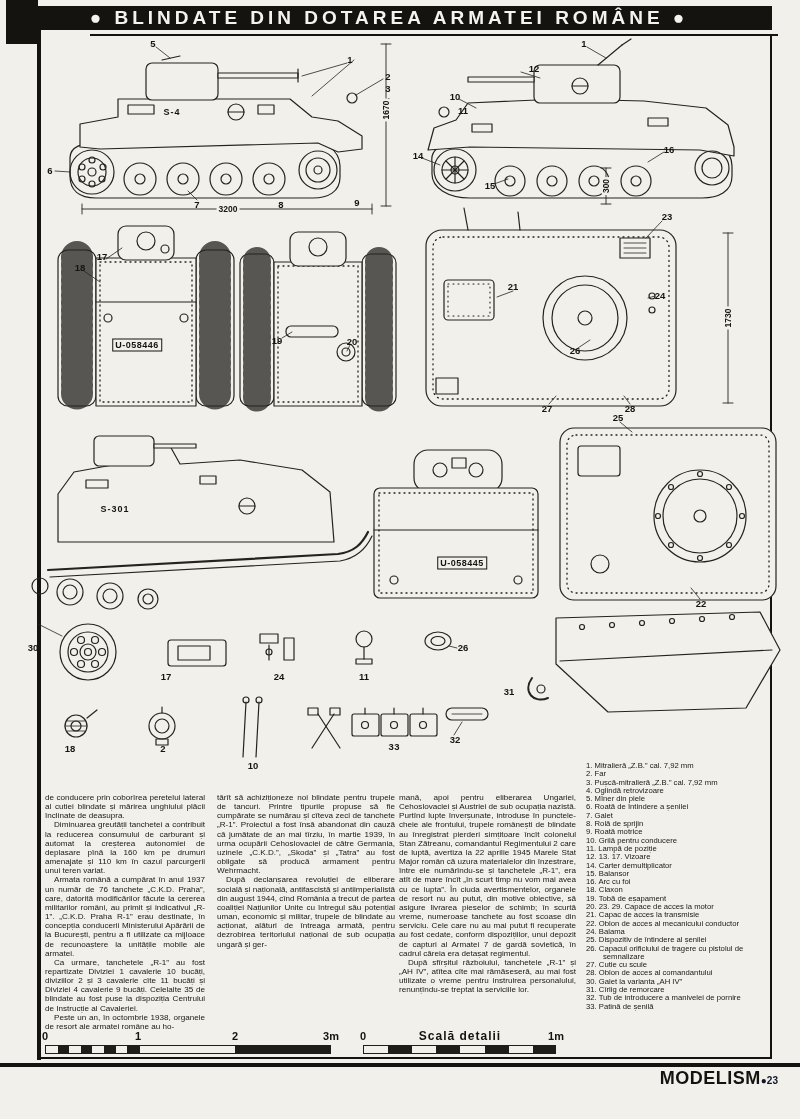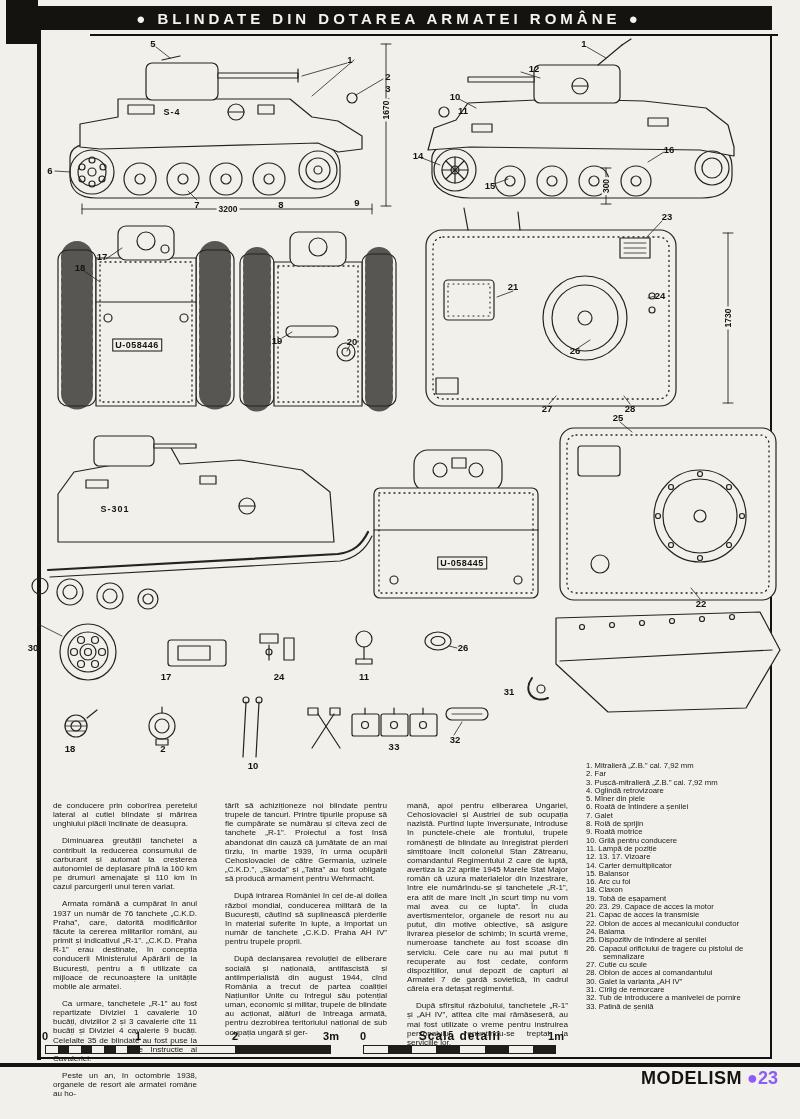--- a/index.html
+++ b/index.html
@@ -1,56 +1,56 @@
 <!DOCTYPE html>
 <html><head>
 <meta charset="utf-8">
 <style>
   html,body{margin:0;padding:0;width:800px;height:1119px;background:#f2f0ea;overflow:hidden;}
   .page{position:relative;width:800px;height:1119px;background:#f2f0ea;font-family:"Liberation Sans",sans-serif;color:#1b1a17;}
   
   .header-tab{position:absolute;left:6px;top:0;width:32px;height:44px;background:#14130f;}
   .header-bar{position:absolute;left:6px;top:6px;width:766px;height:24px;background:#14130f;display:flex;align-items:center;justify-content:center;}
-  .header-title{color:#f5f3ec;font-weight:700;font-size:15px;letter-spacing:4px;white-space:nowrap;}
+  .header-title{color:#f5f3ec;font-weight:700;font-size:19px;letter-spacing:4px;white-space:nowrap;}
   
   .rule{position:absolute;background:#14130f;}
   .rule-left{left:37px;top:28px;width:4px;height:1032px;}
   .rule-top{left:90px;top:34px;width:688px;height:2px;}
   .rule-right{left:770px;top:34px;width:2px;height:1023px;}
   .rule-bottom-thin{left:40px;top:1057px;width:732px;height:2px;}
   .rule-bottom-thick{left:0;top:1063px;width:800px;height:4px;}
   
   .drawing-layer{position:absolute;left:0;top:0;}
   #annot-layer{position:absolute;left:0;top:0;width:800px;height:800px;}
   #annot-layer span{position:absolute;transform:translate(-50%,-50%);white-space:nowrap;}
   .callout{font-weight:700;font-size:9.5px;line-height:1;color:#15140f;}
   .marking{font-weight:700;font-size:9px;line-height:1;letter-spacing:1px;background:#f2f0ea;padding:1px 2px;color:#15140f;}
   .marking.plate{border:1.3px solid #15140f;letter-spacing:0.5px;}
   .dim{font-weight:700;font-size:8.5px;line-height:1;background:#f2f0ea;padding:0 2px;color:#15140f;}
   
   .textcol{position:absolute;top:793px;text-align:justify;font-size:8.1px;line-height:9.15px;color:#191813;}
-  .textcol p{margin:8px;text-indent:9px;}
+  .textcol p{margin:0;text-indent:9px;}
   .textcol p:first-child{text-indent:0;}
   
   .parts-list{position:absolute;left:586px;top:762px;width:172px;font-size:7.7px;line-height:8.3px;color:#191813;}
   .part-item{padding-left:17px;text-indent:-17px;}
   .part-item span{font-weight:400;}
   
   .tick{position:absolute;transform:translateX(-50%);font-weight:700;font-size:11px;top:1030px;color:#15140f;}
   .detail-label{position:absolute;left:460px;top:1029px;transform:translateX(-50%);font-weight:700;font-size:12px;letter-spacing:1px;color:#15140f;}
   .bar{position:absolute;top:1045px;height:9px;border:1px solid #1e1d1a;box-sizing:border-box;}
   .main-bar{left:45px;width:286px;display:flex;}
   .seg-checker{width:93px;background:repeating-linear-gradient(90deg,#f2f0ea 0 11.6px,#1e1d1a 11.6px 23.2px);}
   .seg-empty{width:97px;border-left:1px solid #1e1d1a;border-right:1px solid #1e1d1a;box-sizing:border-box;}
   .seg-solid{flex:1;background:#1e1d1a;}
   .detail-bar{left:363px;width:193px;background:repeating-linear-gradient(90deg,#f2f0ea 0 24.1px,#1e1d1a 24.1px 48.2px);}
   
   .footer{position:absolute;top:1068px;left:560px;width:218px;text-align:right;}
   .logo{font-weight:900;font-size:18px;letter-spacing:0.5px;color:#14130f;}
-  .pageno{font-weight:700;font-size:18px;margin-left:5px;color:#8b5cf6;}
+  .pageno{font-weight:700;font-size:10px;color:#0f172a;}
 </style>
 </head>
 <body>
 
 <div class="page">
 
   <div class="header-tab"></div>
   <div class="header-bar">
     <span class="header-title">●  BLINDATE  DIN  DOTAREA  ARMATEI  ROMÂNE  ●</span>
   </div>
@@ -401,21 +401,20 @@
   <div class="article">
     <div class="textcol" id="col-0" style="left:45px;width:160px;">
         <p>de conducere prin coborîrea peretelui lateral al cutiei blindate și mărirea unghiului plăcii înclinate de deasupra.</p>
         <p>Diminuarea greutății tanchetei a contribuit la reducerea consumului de carburant și automat la creșterea autonomiei de deplasare pînă la 160 km pe drumuri amenajate și 110 km în cazul parcurgerii unui teren variat.</p>
         <p>Armata română a cumpărat în anul 1937 un număr de 76 tanchete „C.K.D. Praha”, care, datorită modificărilor făcute la cererea militarilor români, au primit și indicativul „R-1”. „C.K.D. Praha R-1” erau destinate, în concepția conducerii Ministerului Apărării de la București, pentru a fi utilizate ca mijloace de recunoaștere la unitățile mobile ale armatei.</p>
         <p>Ca urmare, tanchetele „R-1” au fost repartizate Diviziei 1 cavalerie 10 bucăți, diviziilor 2 și 3 cavalerie cîte 11 bucăți și Diviziei 4 cavalerie 9 bucăți. Celelalte 35 de blindate au fost puse la dispoziția Centrului de Instrucție al Cavaleriei.</p>
         <p>Peste un an, în octombrie 1938, organele de resort ale armatei române au ho-</p>
       </div>
     <div class="textcol" id="col-1" style="left:217px;width:178px;">
         <p>tărît să achiziționeze noi blindate pentru trupele de tancuri. Printre tipurile propuse să fie cumpărate se numărau și cîteva zeci de tanchete „R-1”. Proiectul a fost însă abandonat din cauză că jumătate de an mai tîrziu, în martie 1939, în urma ocupării Cehoslovaciei de către Germania, uzinele „C.K.D.”, „Skoda” și „Tatra” au fost obligate să producă armament pentru Wehrmacht.</p>
-        <p>După intrarea României în cel de-al doilea război mondial, conducerea militară de la București, căutînd să suplinească pierderile în material suferite în lupte, a importat un număr de tanchete „C.K.D. Praha AH IV” pentru trupele proprii.</p>
         <p>După declanșarea revoluției de eliberare socială și națională, antifascistă și antiimperialistă din august 1944, cînd România a trecut de partea coaliției Națiunilor Unite cu întregul său potențial uman, economic și militar, trupele de blindate au acționat, alături de întreaga armată, pentru dezrobirea teritoriului național de sub ocupația ungară și ger-</p>
       </div>
     <div class="textcol" id="col-2" style="left:399px;width:177px;">
         <p>mană, apoi pentru eliberarea Ungariei, Cehoslovaciei și Austriei de sub ocupația nazistă. Purtînd lupte înverșunate, introduse în punctele-cheie ale frontului, trupele românești de blindate au înregistrat pierderi simțitoare încît colonelul Stan Zătreanu, comandantul Regimentului 2 care de luptă, avertiza la 22 aprilie 1945 Marele Stat Major român că uzura materialelor din înzestrare, între ele numărîndu-se și tanchetele „R-1”, era atît de mare încît „în scurt timp nu vom mai avea cu ce lupta”. În ciuda avertismentelor, organele de resort nu au putut, din motive obiective, să asigure livrarea pieselor de schimb; în scurtă vreme, numeroase tanchete au fost scoase din serviciu. Cele care nu au mai putut fi recuperate au fost cedate, conform dispozițiilor, unui depozit de capturi al Armatei 7 de gardă sovietică, în cadrul căreia era detașat regimentul.</p>
         <p>După sfîrșitul războiului, tanchetele „R-1” și „AH IV”, atîtea cîte mai rămăseseră, au mai fost utilizate o vreme pentru instruirea personalului, renunțîndu-se treptat la serviciile lor.</p>
       </div>
   </div>
 
   <div id="parts-list" class="parts-list">
       <div class="part-item"><span>1.</span> Mitralieră „Z.B.” cal. 7,92 mm</div>

